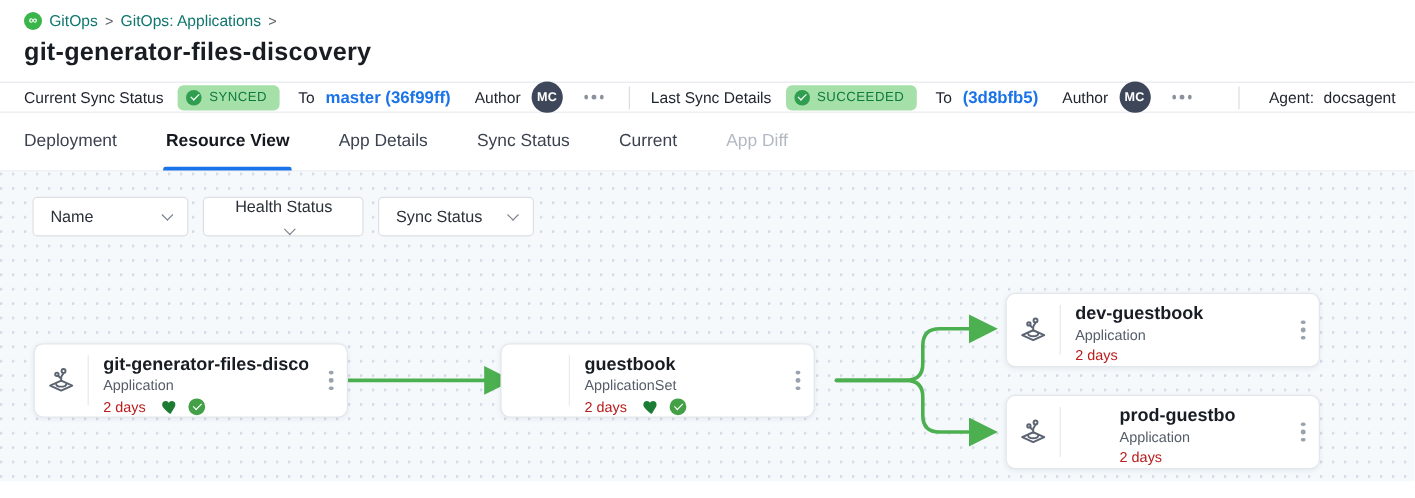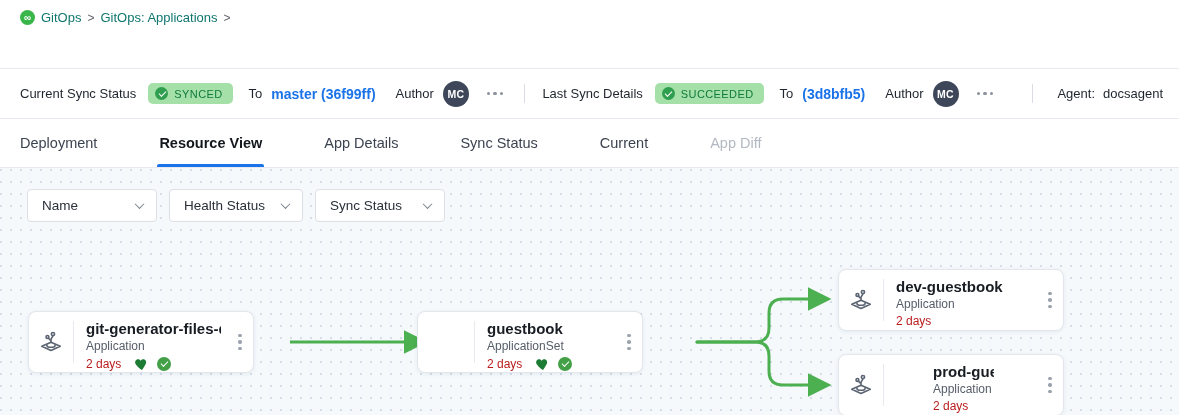--- a/index.html
+++ b/index.html
@@ -11,21 +11,21 @@
   .header { padding:10px 20px 0 20px; height:68px; }
   .breadcrumb { display:flex; align-items:center; gap:6px; font-size:13px; }
   .crumb-logo { width:15px; height:15px; border-radius:50%; background:#3ab54a; color:#fff;
                 display:inline-flex; align-items:center; justify-content:center;
                 font-size:10px; font-weight:bold; line-height:1; }
   .crumb-link { color:#0f766e; text-decoration:none; cursor:pointer; }
   .crumb-sep { color:#5f6368; font-size:12px; }
   .page-title { margin-top:7px; font-size:21px; font-weight:bold; color:#181c23; letter-spacing:.2px; }
 
   
-  .status-bar { height:51px; border-top:1px solid #e7e9ee; border-bottom:1px solid #e7e9ee;
+  .status-bar { height:26px; border-top:1px solid #e7e9ee; border-bottom:1px solid #e7e9ee;
                 display:flex; align-items:center; padding:0 16px 0 20px; font-size:13px; background:#fff; }
   .sb-group { display:flex; align-items:center; }
   .sb-label { color:#1f242e; margin-right:12px; white-space:nowrap; }
   .badge { display:inline-flex; align-items:center; gap:6px; background:#a6e0a9; color:#0e7a3c;
            font-size:11px; font-weight:normal; letter-spacing:.4px; padding:4px 10px 4px 7px;
            border-radius:5px; white-space:nowrap; }
   .badge-check { width:13px; height:13px; border-radius:50%; background:#2f9e4f; position:relative; flex:0 0 auto; }
   .badge-check::after { content:""; position:absolute; left:3.5px; top:3.5px; width:6px; height:3px;
            border-left:1.5px solid #fff; border-bottom:1.5px solid #fff; transform:rotate(-45deg); }
   .to-label { margin:0 9px 0 16px; }
@@ -36,45 +36,45 @@
             font-size:10.5px; font-weight:bold; letter-spacing:.3px; }
   .menu-dots { display:inline-flex; gap:3px; margin-left:14px; padding:6px 4px; cursor:pointer; }
   .menu-dots i { width:3.5px; height:3.5px; border-radius:50%; background:#8b929e; }
   .sb-divider { width:1px; height:19px; background:#d9dde3; margin:0 17px; }
   .agent-group { margin-left:auto; display:flex; align-items:center; gap:8px; }
   .agent-group .sb-divider { margin-right:16px; }
   .agent-label { color:#1f242e; }
   .agent-value { color:#1f242e; }
 
   
-  .tab-bar { height:49px; display:flex; align-items:stretch; padding:0 0 0 20px; gap:62px;
+  .tab-bar { height:49px; display:flex; align-items:stretch; padding:0 0 0 20px; gap:41px;
              border-bottom:1px solid #e7e9ee; background:#fff; }
   .tab { display:flex; align-items:center; font-size:14.5px; color:#3c4350; cursor:pointer;
          position:relative; white-space:nowrap; }
   .tab.active { font-weight:bold; color:#14171d; }
   .tab.active::after { content:""; position:absolute; left:-2px; right:-2px; bottom:0; height:3px;
          background:#1a73e8; border-radius:2px 2px 0 0; }
   .tab.disabled { color:#b3b9c2; cursor:default; }
 
   
   .canvas { position:relative; width:1179px; height:258px; background:#f5f9fc;
             background-image:radial-gradient(circle 1.1px at 1px 2px, #d4dde8 98%, transparent 100%);
             background-size:10px 12px; }
 
   .filters { position:absolute; left:27px; top:21px; display:flex; gap:12px; }
   .filter { height:33px; background:#fff; border:1px solid #dcdfe4; border-radius:4px;
             display:flex; align-items:center; justify-content:space-between;
             padding:0 13px 0 14px; font-size:13.5px; color:#2a2f38; cursor:pointer; }
   .filter .chev { width:7px; height:7px; border-right:1.6px solid #7a828d; border-bottom:1.6px solid #7a828d;
             transform:rotate(45deg) translate(-1px,-1px); margin-left:10px; }
-  .f-name{width:130px;} .f-kind{width:130px;} .f-health{width:134px;} .f-sync{width:130px;}
+  .f-name{width:130px;} .f-kind{width:130px;} .f-health{width:134px;flex-direction:column;} .f-sync{width:130px;}
 
   .edges { position:absolute; left:0; top:0; pointer-events:none; }
 
-  .node { position:absolute; width:226px; height:62px; background:#fff; border:1px solid #e3e6ea;
+  .node { position:absolute; width:262px; height:62px; background:#fff; border:1px solid #e3e6ea;
           border-radius:8px; box-shadow:0 1px 4px rgba(20,40,80,.07); display:flex; align-items:stretch;
           cursor:pointer; }
   .node-icon-col { width:45px; flex:0 0 45px; display:flex; align-items:center; justify-content:center;
           border-right:1px solid #e7e9ee; margin:9px 0; }
   .node-body { flex:1; padding:8px 6px 6px 12px; overflow:hidden; }
   .node-title { font-size:15px; font-weight:bold; color:#181c23; white-space:nowrap; overflow:hidden; }
   .node-kind { font-size:12px; color:#555d69; margin-top:2px; }
   .node-meta { display:flex; align-items:center; gap:7px; margin-top:3px; font-size:12px; color:#b91c1c; }
   .health-heart { display:inline-flex; margin-left:6px; }
   .sync-ok { width:14px; height:14px; border-radius:50%; background:#43a047; position:relative; flex:0 0 auto; }
@@ -90,20 +90,21 @@
 <div class="page">
 
   <div class="header">
     <div class="breadcrumb">
       <span class="crumb-logo">∞</span>
       <span class="crumb-link">GitOps</span>
       <span class="crumb-sep">&gt;</span>
       <span class="crumb-link">GitOps: Applications</span>
       <span class="crumb-sep">&gt;</span>
     </div>
+    <div class="page-title">git-generator-files-discovery</div>
   </div>
 
   <div class="status-bar">
     <div class="sb-group">
       <span class="sb-label">Current Sync Status</span>
       <span class="badge">
         <span class="badge-check"></span>
         <span>SYNCED</span>
       </span>
       <span class="to-label">To</span>

